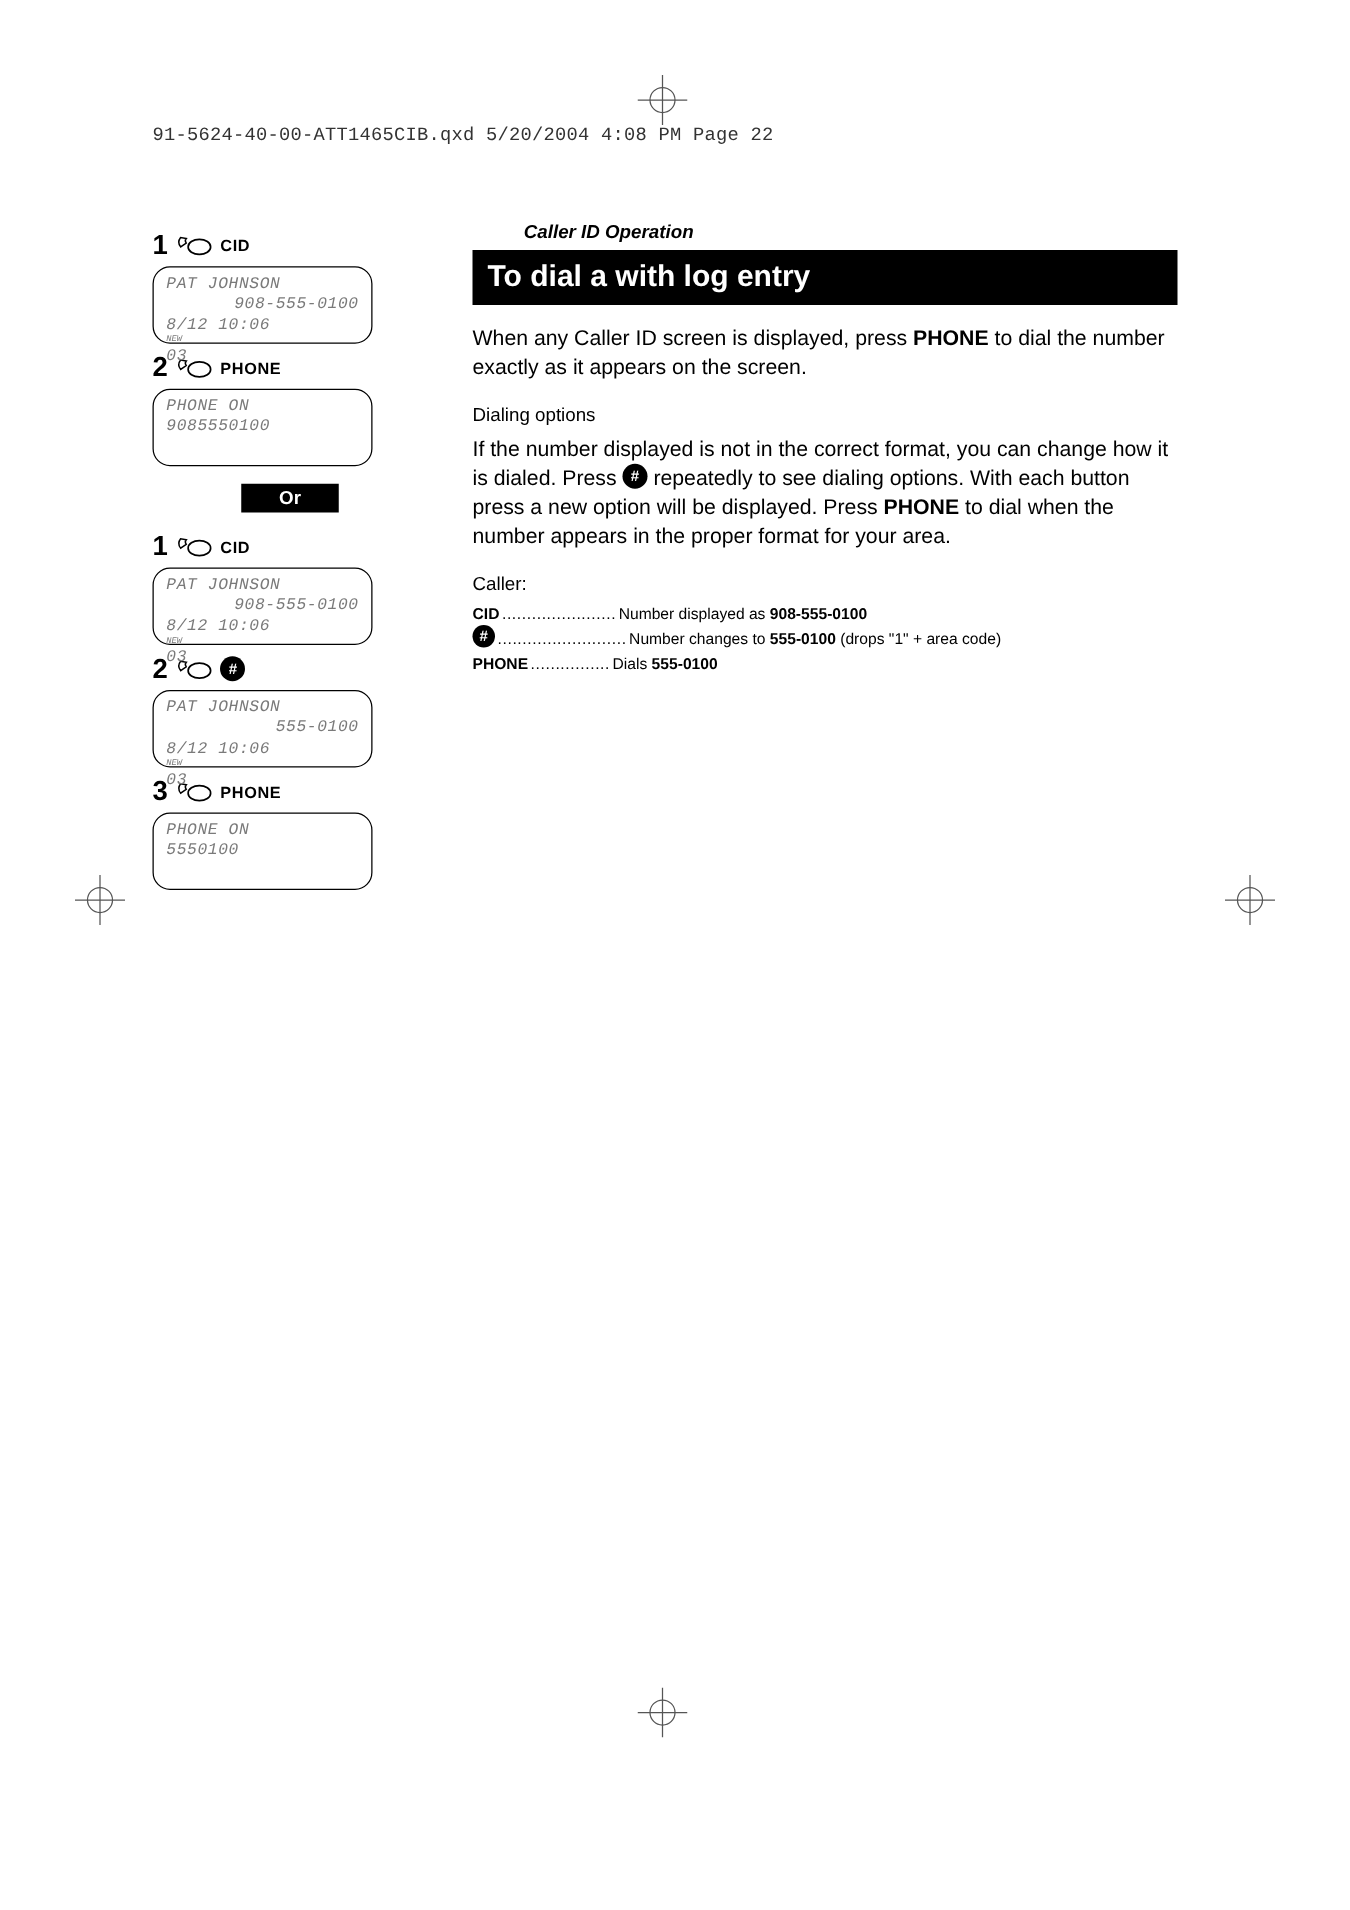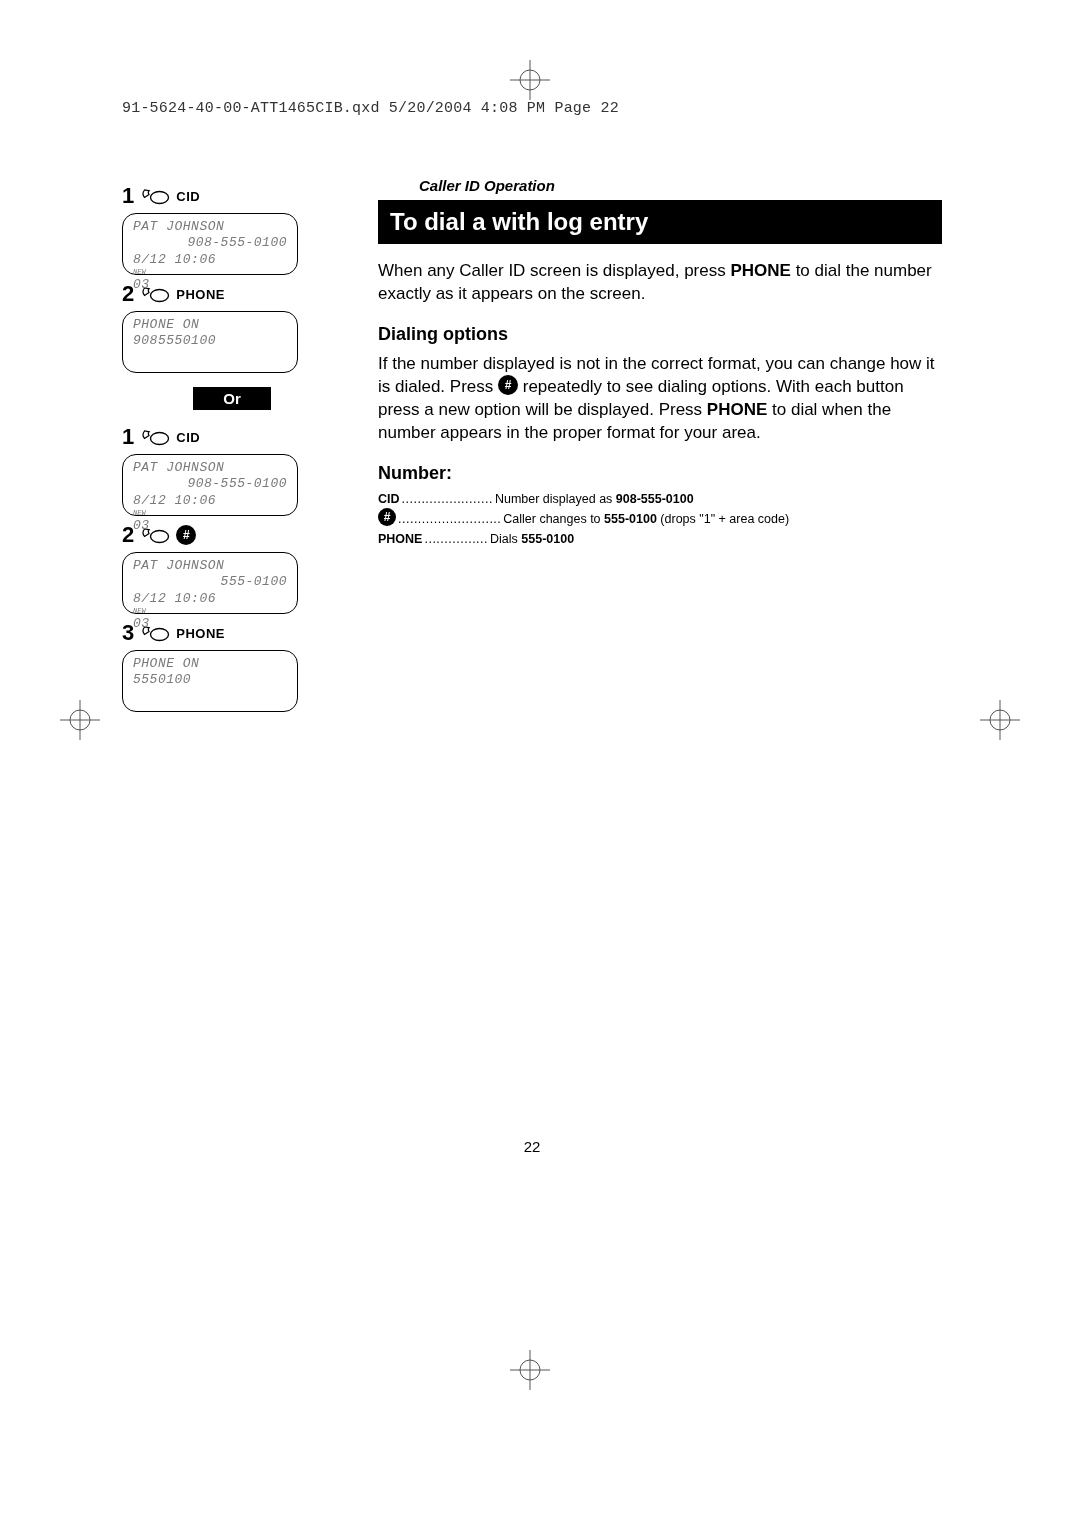--- a/index.html
+++ b/index.html
@@ -113,22 +113,22 @@
     padding: 8px 12px;
     margin-bottom: 16px;
   }
   .body-p {
     font-size: 17px;
     line-height: 1.35;
     margin-bottom: 18px;
   }
   .body-p b { font-weight: bold; }
   .sub-h {
-    font-weight: bold;
-    font-size: 18px;
+    font-weight: normal;
+    font-size: 15px;
     margin-bottom: 8px;
   }
   .inline-pound {
     display: inline-flex;
     align-items: center;
     justify-content: center;
     width: 20px;
     height: 20px;
     border-radius: 50%;
     background: #000;
@@ -315,35 +315,34 @@
       <p class="body-p">
         <span>When any Caller ID screen is displayed, press </span><b>PHONE</b><span> to dial the number exactly as it appears on the screen.</span>
       </p>
 
       <div class="sub-h">Dialing options</div>
 
       <p class="body-p">
         <span>If the number displayed is not in the correct format, you can change how it is dialed. Press </span><span class="inline-pound">#</span><span> repeatedly to see dialing options. With each button press a new option will be displayed. Press </span><b>PHONE</b><span> to dial when the number appears in the proper format for your area.</span>
       </p>
 
-      <div class="sub-h">Number:</div>
+      <div class="sub-h">Caller:</div>
 
       <div class="example-row">
         <span class="ex-key">CID</span>
         <span class="ex-dots">.......................</span>
         <span class="ex-val"><span>Number displayed as </span><b>908-555-0100</b></span>
       </div>
       <div class="example-row">
         <span class="inline-pound ex-key" style="width:18px;height:18px;">#</span>
         <span class="ex-dots">..........................</span>
-        <span class="ex-val"><span>Caller changes to </span><b>555-0100</b><span> (drops "1" + area code)</span></span>
+        <span class="ex-val"><span>Number changes to </span><b>555-0100</b><span> (drops "1" + area code)</span></span>
       </div>
       <div class="example-row">
         <span class="ex-key">PHONE</span>
         <span class="ex-dots">................</span>
         <span class="ex-val"><span>Dials </span><b>555-0100</b></span>
       </div>
 
     </div>
   </div>
 
-  <div class="pagenum">22</div>
 </div>
 
 </body></html>

